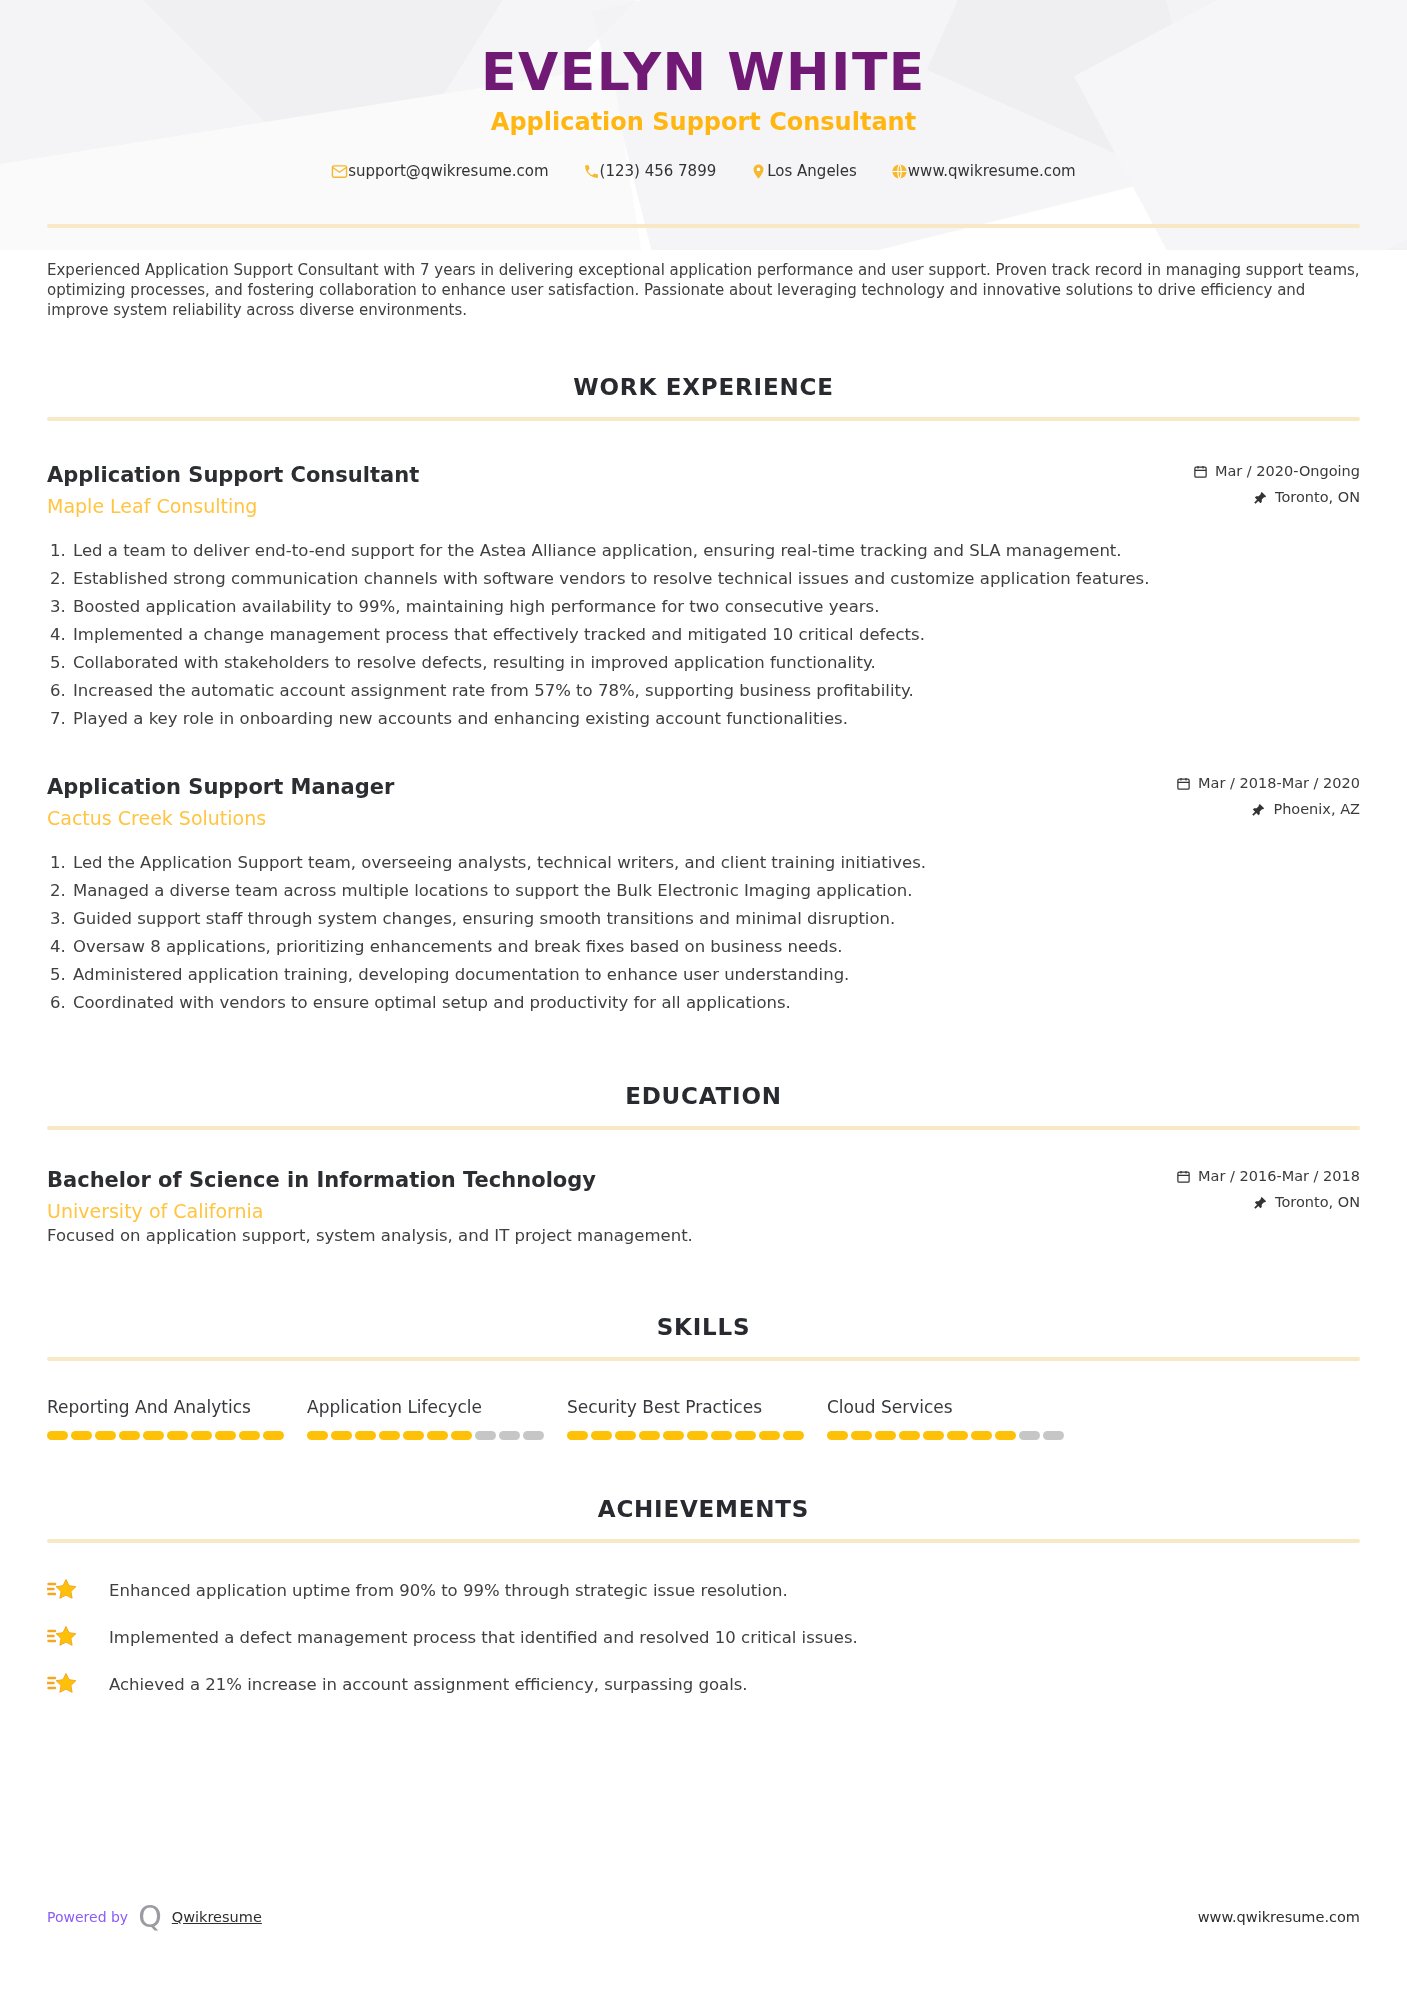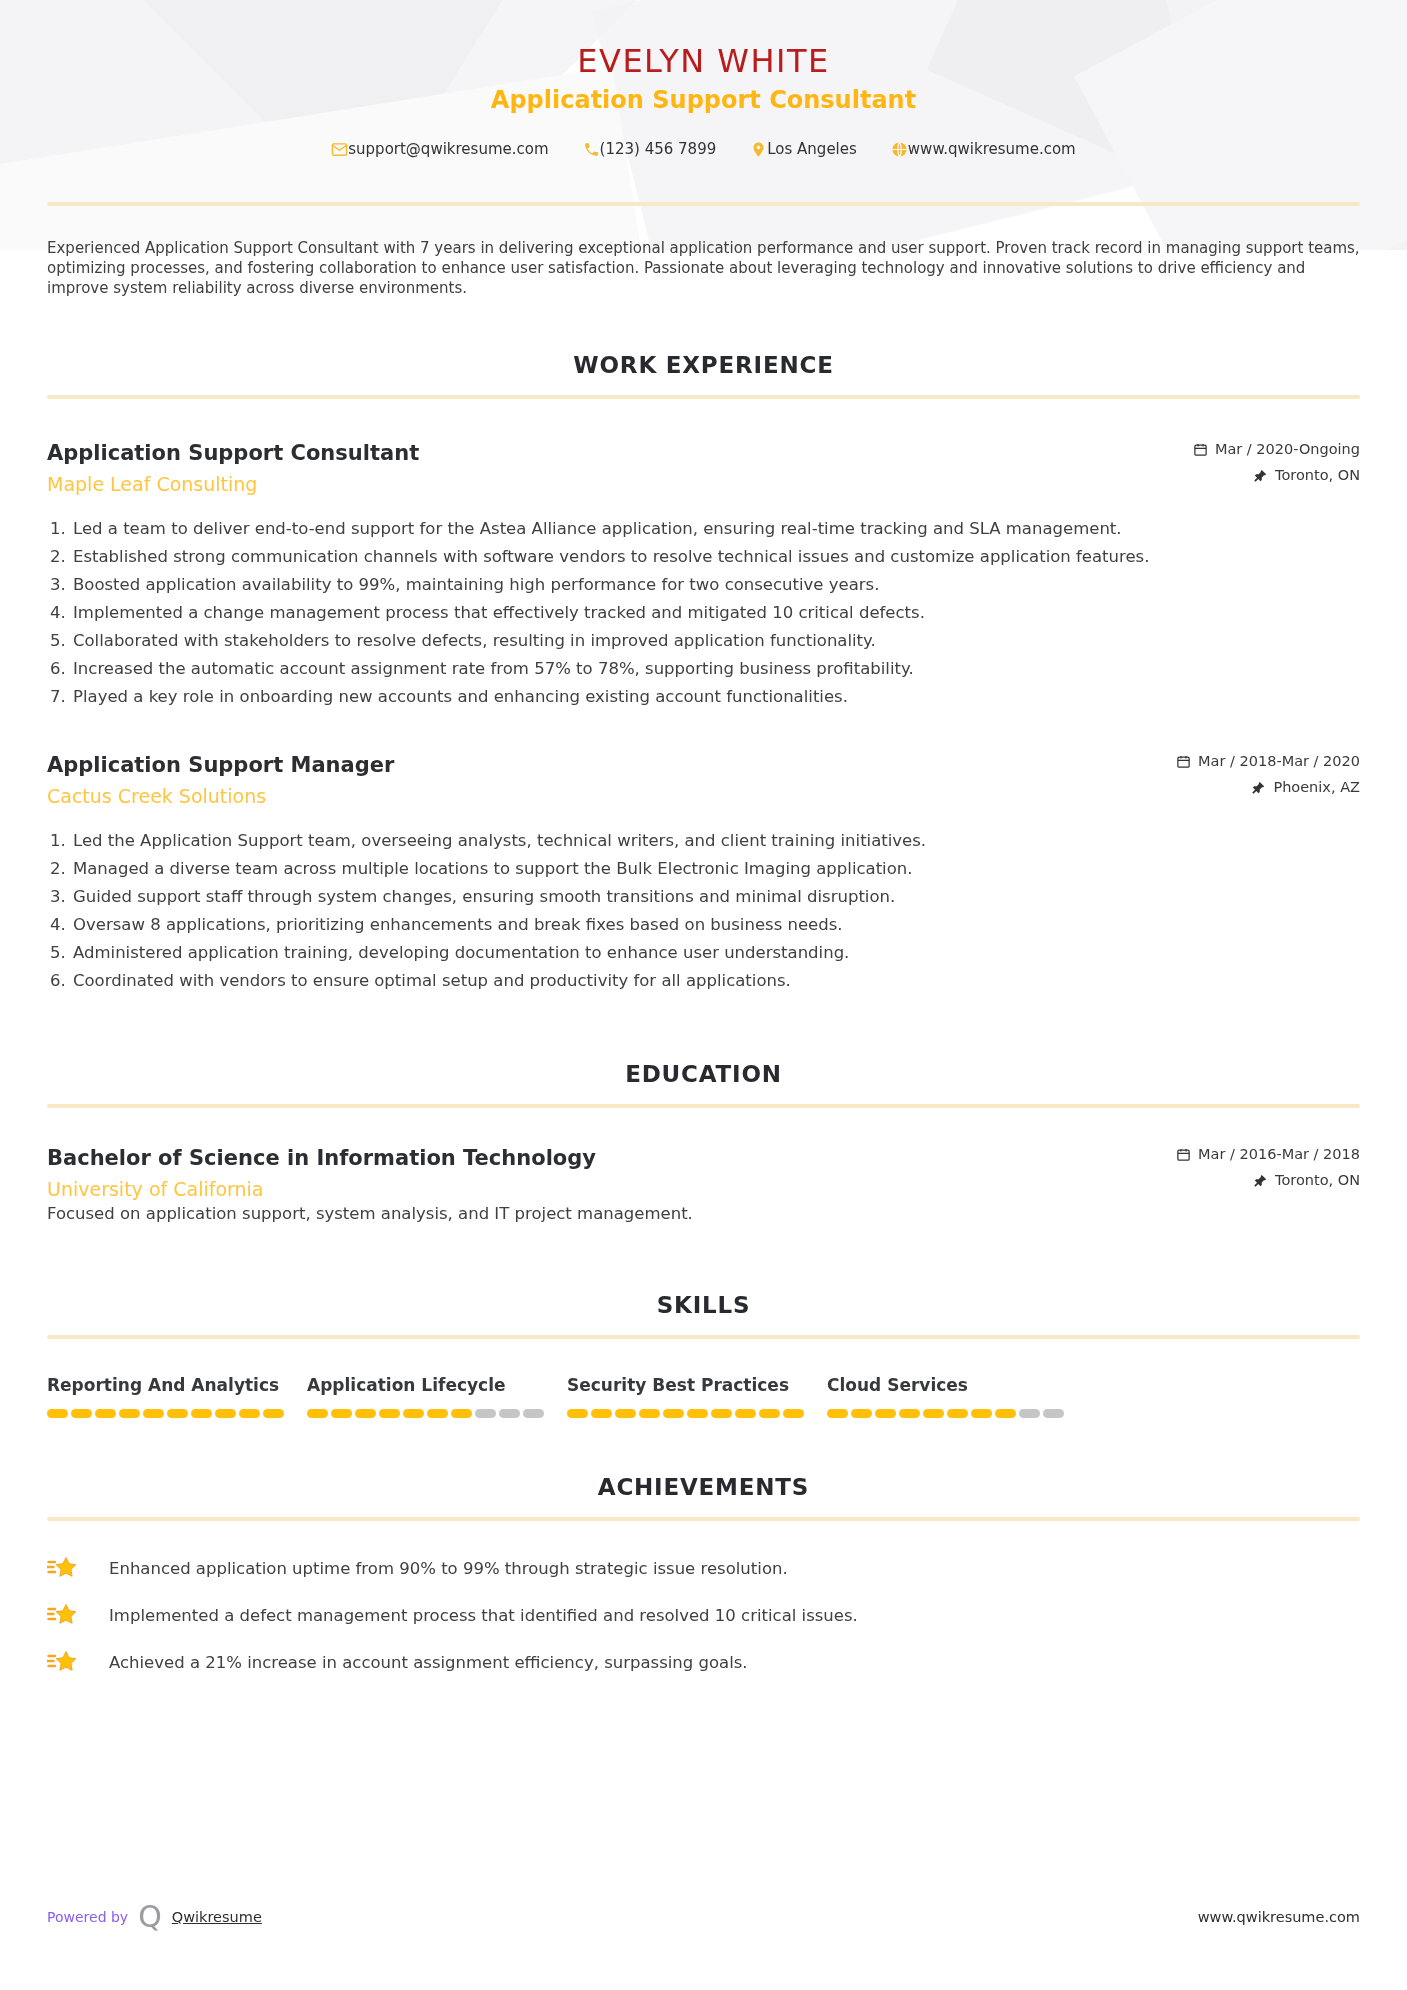--- a/index.html
+++ b/index.html
@@ -22,21 +22,21 @@
   .shape{position:absolute;}
   .sh1{left:-120px;top:-190px;width:560px;height:420px;background:#f4f4f6;transform:rotate(32deg);}
   .sh2{left:180px;top:-260px;width:420px;height:420px;background:#ededf0;transform:rotate(45deg);opacity:.55;}
   .sh3{left:620px;top:-60px;width:560px;height:300px;background:#f3f3f5;transform:rotate(-14deg);opacity:.8;}
   .sh4{left:980px;top:-180px;width:560px;height:380px;background:#ebebee;transform:rotate(24deg);opacity:.6;}
   .sh5{left:1120px;top:-40px;width:420px;height:300px;background:#f6f6f8;transform:rotate(-28deg);}
   .sh6{left:-60px;top:120px;width:700px;height:300px;background:#fafafb;transform:rotate(-9deg);}
 
   
   .resume-header{position:relative;z-index:2;text-align:center;padding-top:42px;}
-  .candidate-name{font-size:32px;font-weight:400;letter-spacing:1.5px;color:#b91c1c;}
+  .candidate-name{font-size:52px;font-weight:700;letter-spacing:1.5px;color:#701a75;}
   .candidate-title{margin-top:6px;font-size:24px;font-weight:600;color:var(--accent);}
   .contact-row{margin-top:26px;display:flex;justify-content:center;align-items:center;gap:34px;font-size:15px;color:#333;}
   .contact-item{display:flex;align-items:center;}
   .cicon{display:inline-flex;width:17px;height:17px;}
   .cicon svg{width:17px;height:17px;}
 
   
   .section{position:relative;z-index:2;}
   .section-heading{text-align:center;font-size:23px;font-weight:700;letter-spacing:.8px;color:var(--heading);}
   .section-rule{height:4px;background:var(--rule);margin-top:17px;border-radius:2px;}
@@ -54,21 +54,21 @@
   .micon{display:inline-flex;width:15px;height:15px;}
   .micon svg{width:15px;height:15px;}
   .bullets{margin-top:20px;padding-left:24px;font-size:16.5px;line-height:28px;color:var(--body);}
   .bullets li{padding-left:2px;}
 
   .edu-section{margin-top:66px;}
   .edu-body{margin-top:38px;}
   .edu-desc{font-size:16.5px;line-height:28px;color:var(--body);}
 
   .skills-section{margin-top:64px;}
-  .skills-grid{margin-top:36px;display:flex;font-weight:bold;}
+  .skills-grid{margin-top:36px;display:flex;}
   .skill{width:260px;}
   .skill-label{font-size:17px;color:#37393d;}
   .skill-bar{margin-top:14px;display:flex;gap:3px;}
   .seg{width:21px;height:9px;border-radius:5px;}
   .seg.filled{background:var(--bar-filled);}
   .seg.empty{background:var(--bar-empty);}
 
   .ach-section{margin-top:56px;}
   .ach-list{margin-top:34px;display:flex;flex-direction:column;gap:21px;}
   .ach-item{display:flex;align-items:center;gap:32px;font-size:16.5px;color:var(--body);}

